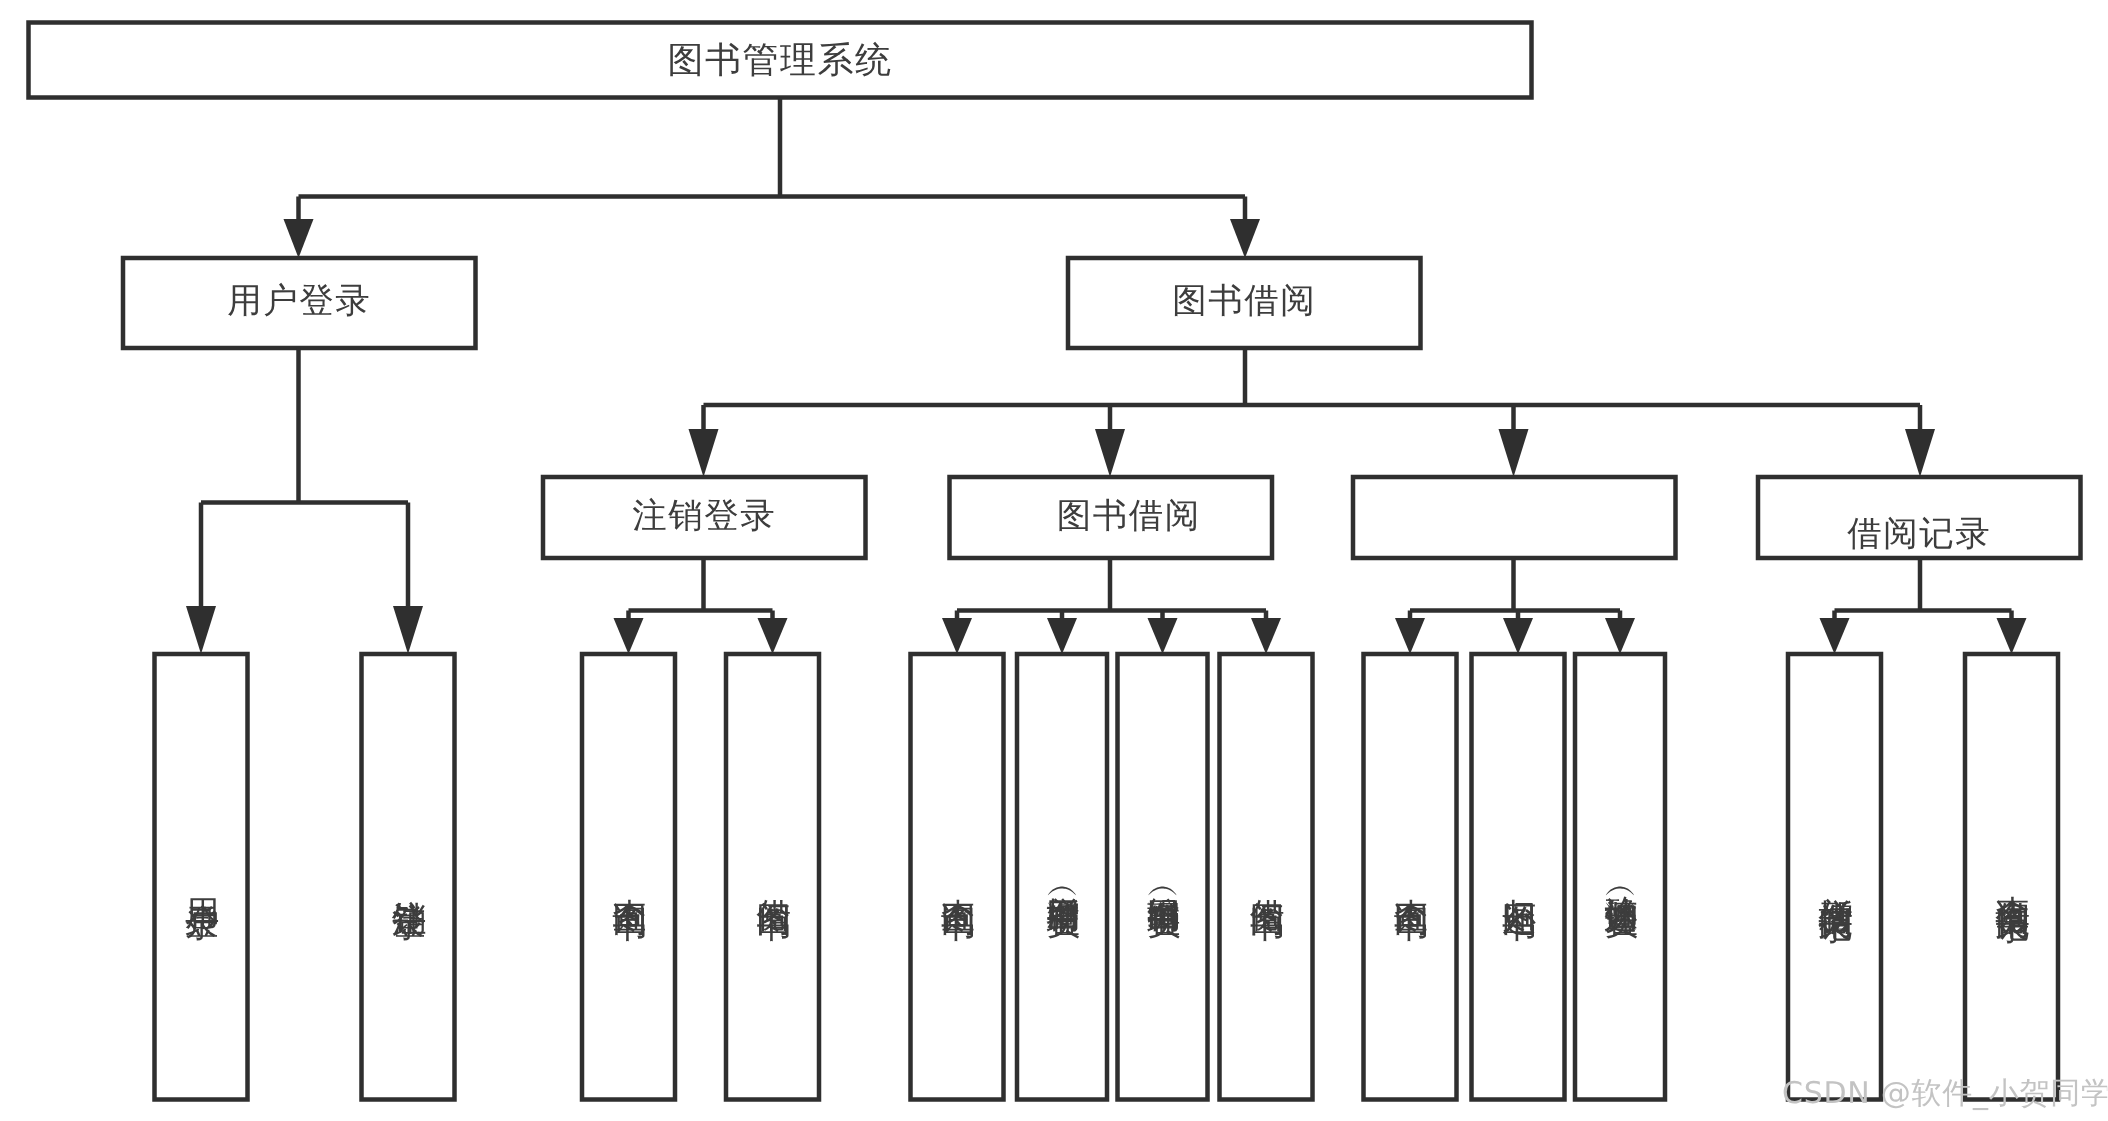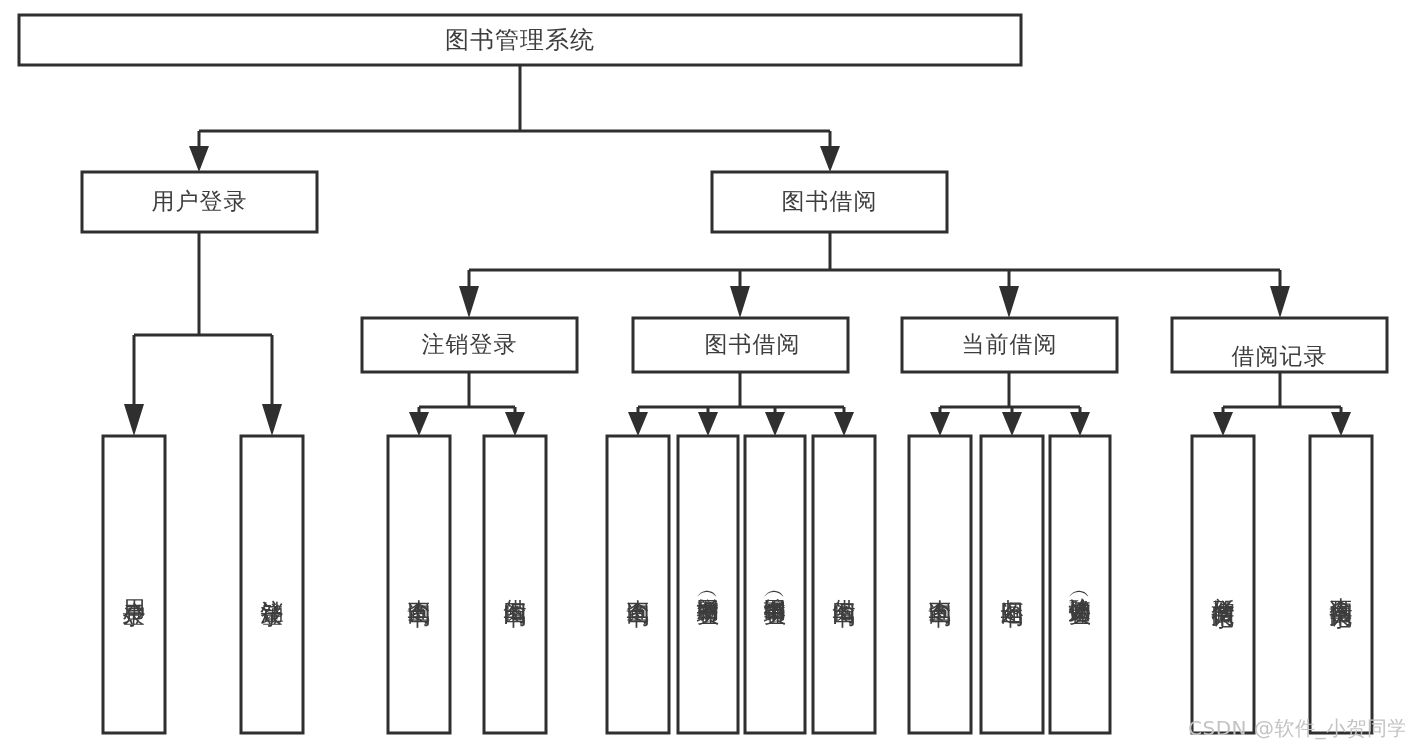--- a/index.html
+++ b/index.html
@@ -175,21 +175,20 @@
 
   </svg>
 
   <div class="node-label horizontal root-label" style="left:19px; top:15px; width:1002px; height:50px;">图书管理系统</div>
 
   <div class="node-label horizontal" style="left:82px; top:172px; width:235px; height:60px;">用户登录</div>
   <div class="node-label horizontal" style="left:712px; top:172px; width:235px; height:60px;">图书借阅</div>
 
   <div class="node-label horizontal" style="left:362px; top:318px; width:215px; height:54px;">注销登录</div>
   <div class="node-label horizontal" style="left:633px; top:318px; width:215px; height:54px;padding-left:24px;">图书借阅</div>
-  <div class="node-label horizontal" style="left:902px; top:318px; width:215px; height:54px;">当前借阅</div>
   <div class="node-label horizontal" style="left:1172px; top:318px; width:215px; height:54px;margin-top:12px;">借阅记录</div>
 
   <div class="node-label vertical" style="left:103px; top:436px; width:62px; height:297px;">用户登录</div>
   <div class="node-label vertical" style="left:241px; top:436px; width:62px; height:297px;">注销登录</div>
 
   <div class="node-label vertical" style="left:388px; top:436px; width:62px; height:297px;">查询图书</div>
   <div class="node-label vertical" style="left:484px; top:436px; width:62px; height:297px;">借阅图书</div>
 
   <div class="node-label vertical" style="left:607px; top:436px; width:62px; height:297px;">查询图书</div>
   <div class="node-label vertical tight" style="left:678px; top:436px; width:60px; height:297px;">新增图书（管理员）</div>

